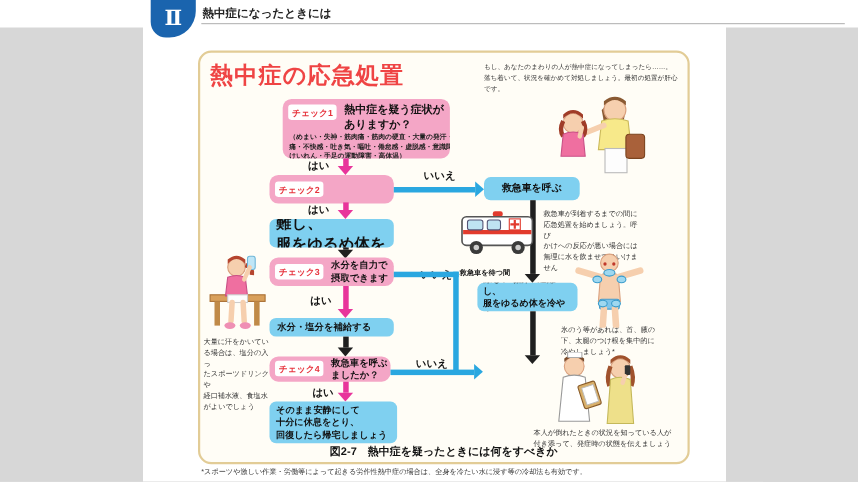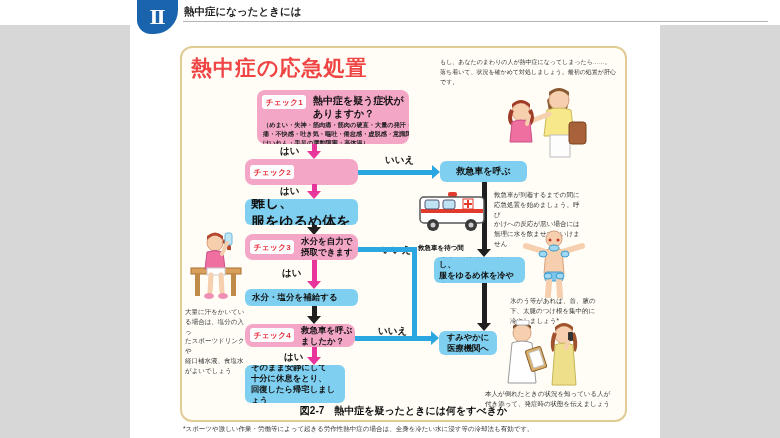--- a/index.html
+++ b/index.html
@@ -132,21 +132,21 @@
     </div>
 
     <div class="lbl" style="left:196px;top:277px;">いいえ</div>
 
     <div class="lbl" style="left:102px;top:303px;">はい</div>
     <div class="arrow-v c-mag" style="left:125px;top:299px;height:18px;">
         <div class="stem"></div>
         <div class="head"></div>
       </div>
 
-    <div class="box-blue" style="left:63px;top:317px;width:100px;height:38px;">
+    <div class="box-blue" style="left:63px;top:317px;width:116px;height:38px;">
       <div class="act" style="font-size:8.3px;padding:0 6px;">そのまま安静にして
 十分に休息をとり、
 回復したら帰宅しましょう</div>
     </div>
 
     <div class="box-blue" style="left:258px;top:113px;width:87px;height:21px;">
       <div class="act center" style="font-size:9px;">救急車を呼ぶ</div>
     </div>
 
     <div class="arrow-v c-blk" style="left:295px;top:134px;height:75px;">
@@ -167,24 +167,20 @@
 
     <div class="arrow-v c-blk" style="left:295px;top:235px;height:48px;">
         <div class="stem"></div>
         <div class="head"></div>
       </div>
 
     <div class="note" style="left:328px;top:248px;width:88px;">氷のう等があれば、首、腋の
 下、太腿のつけ根を集中的に
 冷やしましょう*</div>
 
-    <div class="box-blue" style="left:257px;top:283px;width:58px;height:24px;">
-      <div class="act center" style="font-size:8.3px;line-height:1.3;">すみやかに
-医療機関へ</div>
-    </div>
 
     <div class="seg" style="left:176px;top:199px;width:59px;height:5px;"></div>
     <div class="seg" style="left:230px;top:199px;width:5px;height:91px;"></div>
     <div class="arrow-h c-blu" style="left:173px;top:283px;width:84px;">
         <div class="stem"></div>
         <div class="head"></div>
       </div>
 
     <div class="note" style="left:303px;top:341px;width:136px;">本人が倒れたときの状況を知っている人が
 付き添って、発症時の状態を伝えましょう</div>

